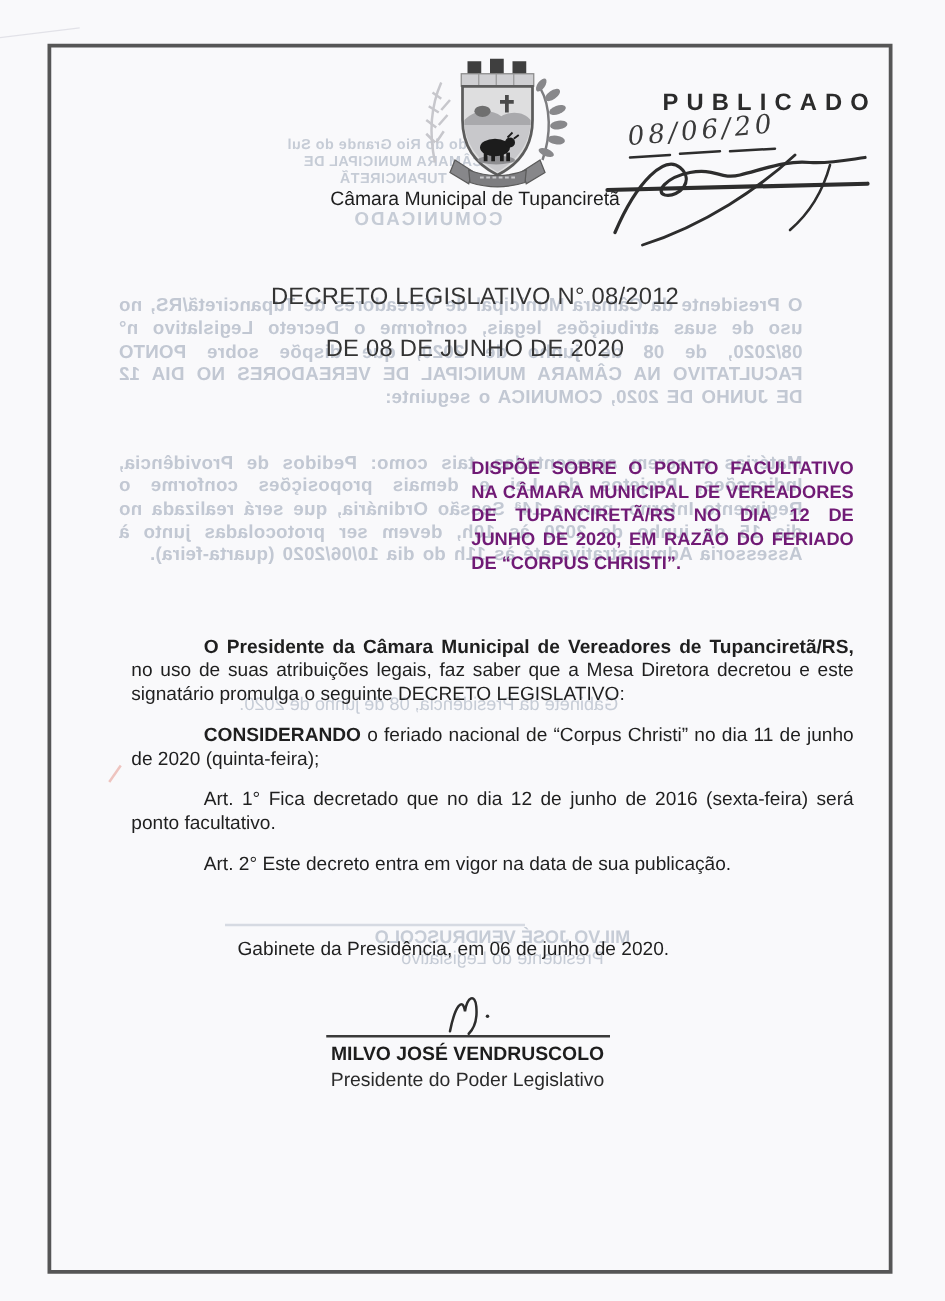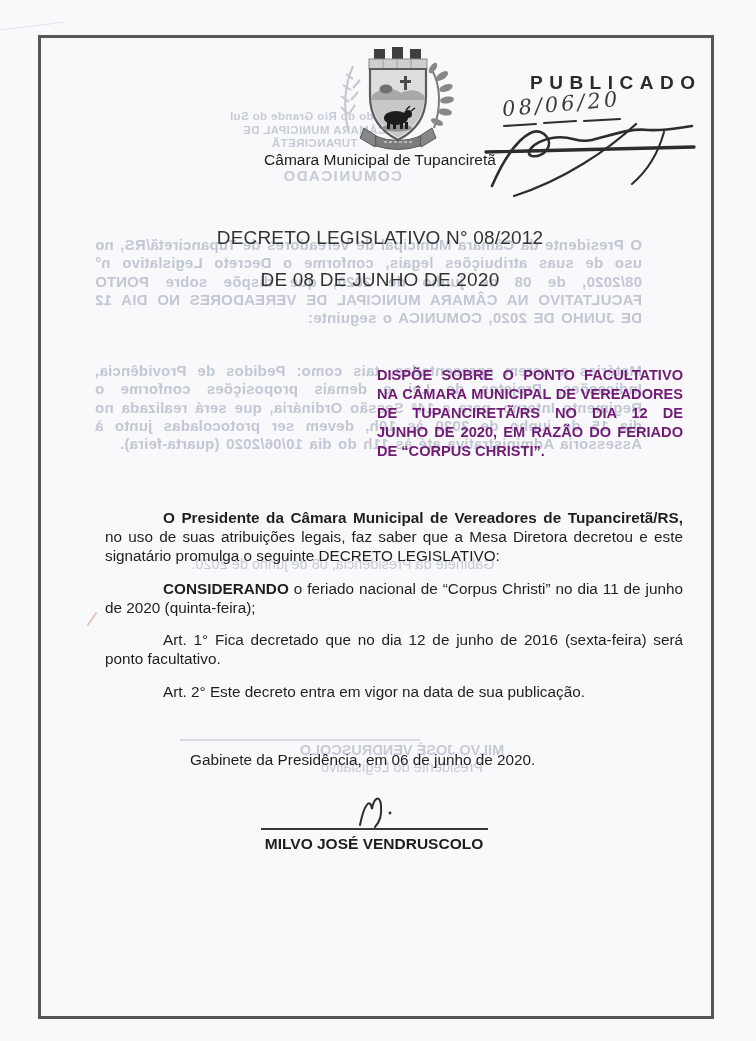--- a/index.html
+++ b/index.html
@@ -173,14 +173,15 @@
   <div class="abs pink-mark"></div>
 
   <svg class="abs paraph" width="50" height="42" viewBox="0 0 50 42">
     <g stroke="#2d2d2d" fill="none" stroke-width="2" stroke-linecap="round">
       <path d="M8 36 C 12 16 18 8 20 20 C 22 8 28 6 29 16 C 30 26 28 33 23 38"></path>
       <circle cx="38" cy="24" r="1.4" fill="#2d2d2d" stroke="none"></circle>
     </g>
   </svg>
   <div class="abs sig-line"></div>
   <div class="abs sig-name">MILVO JOSÉ VENDRUSCOLO</div>
+  <div class="abs sig-role">Presidente do Poder Legislativo</div>
 
 </div>
 
 </body></html>

